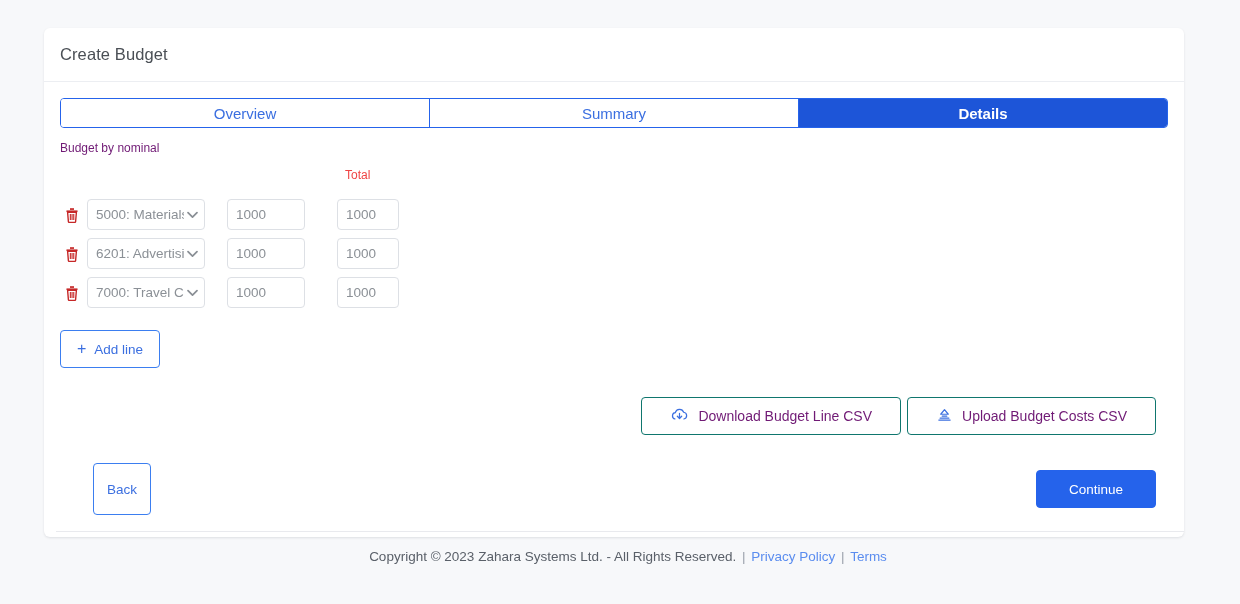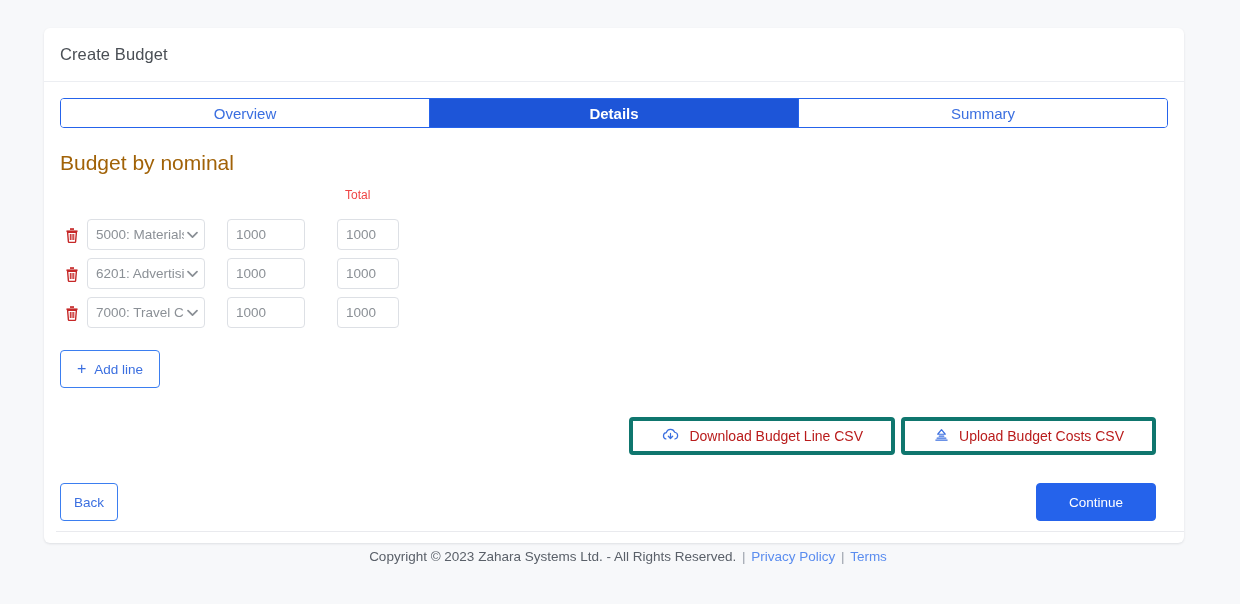--- a/index.html
+++ b/index.html
@@ -55,23 +55,23 @@
   }
   .tab + .tab { border-left: 1px solid #2563eb; }
   .tab.active {
     background: #1d55d8;
     color: #ffffff;
     font-weight: 600;
   }
 
   
   .section-title {
-    margin-top: 23px;
-    font-size: 21px;
-    color: #a16207;
+    margin-top: 13px;
+    font-size: 12px;
+    color: #701a75;
     font-weight: 400;
   }
 
   .grid-head {
     margin-top: 13px;
     height: 18px;
     position: relative;
   }
   .grid-head .total-label {
     position: absolute;
@@ -164,45 +164,46 @@
     display: flex;
     justify-content: flex-end;
     gap: 6px;
     padding-right: 12px;
   }
   .csv-btn {
     height: 38px;
     padding: 0 28px;
     display: inline-flex; align-items: center; gap: 9px;
     background: #fff;
-    border: 4px solid #0f766e;
-    border-radius: 4px;
-    color: #b91c1c;
+    border: 1px solid #0f766e;
+    border-radius: 4px;
+    color: #701a75;
     font-size: 14px;
     font-family: "Liberation Sans", sans-serif;
     cursor: pointer;
     white-space: nowrap;
   }
 
   
   .nav-row {
     margin-top: 28px;
     display: flex;
     align-items: center;
     justify-content: space-between;
   }
   .back-btn {
-    width: 58px; height: 38px;
+    width: 58px; height: 52px;
     background: #fff;
     border: 1px solid #3b7ef0;
     border-radius: 4px;
     color: #3b6fe0;
     font-size: 13.5px;
     font-family: "Liberation Sans", sans-serif;
     cursor: pointer;
+    margin-left: 33px;
   }
   .continue-btn {
     height: 38px;
     padding: 0 32px;
     background: #2563eb;
     border: 1px solid #2563eb;
     border-radius: 4px;
     color: #fff;
     font-size: 13.5px;
     font-family: "Liberation Sans", sans-serif;
@@ -240,22 +241,22 @@
 
     <div class="card-header">
       <div class="card-title">Create Budget</div>
     </div>
 
     <div class="card-body">
 
       
       <div class="tabs">
         <div class="tab">Overview</div>
+        <div class="tab">Summary</div>
         <div class="tab active">Details</div>
-        <div class="tab">Summary</div>
       </div>
 
       
       <div class="section-title">Budget by nominal</div>
 
       
       <div class="grid-head">
         <span class="total-label">Total</span>
       </div>
 

